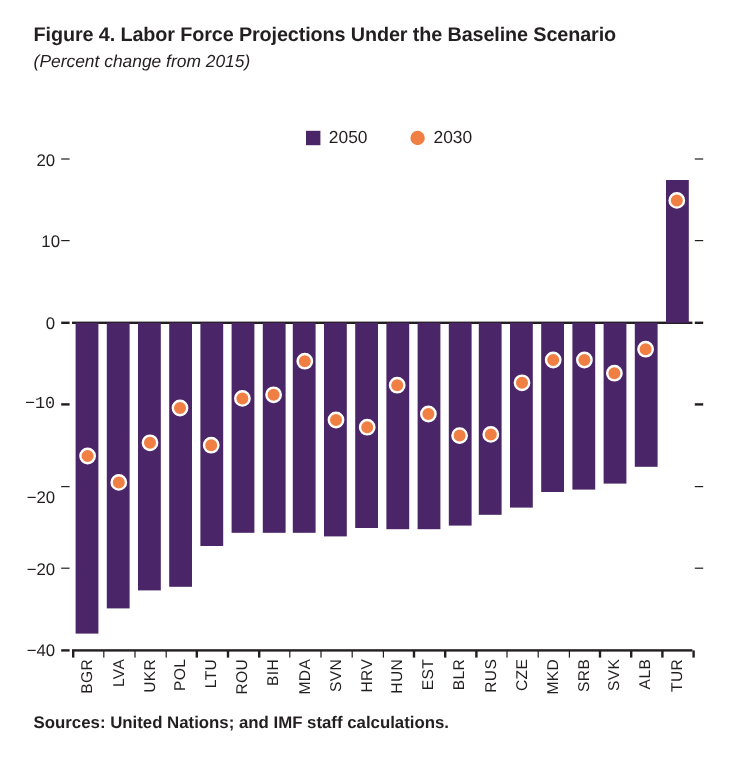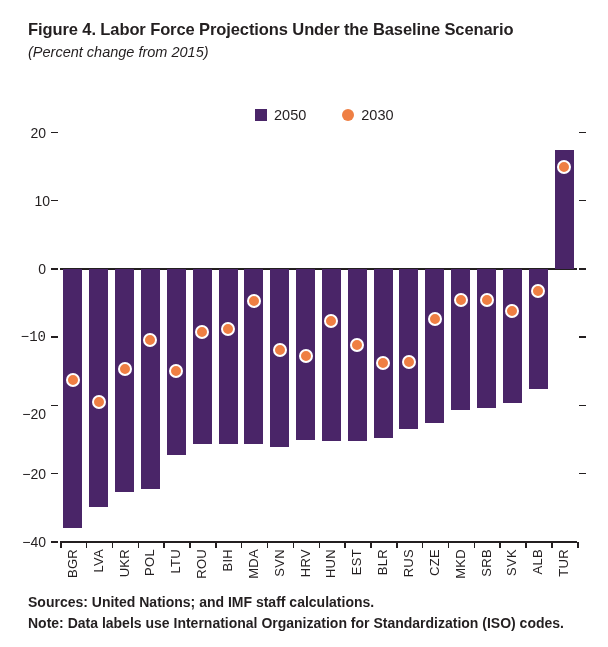--- a/index.html
+++ b/index.html
@@ -180,16 +180,15 @@
       <div class="cat" style="left: 531.225px; top: 525px;">ALB</div>
       <div class="bar" style="left: 554.575px; width: 19px; top: 125.562px; height: 119.438px; background: rgb(74, 37, 104);"></div>
       <div class="dot" style="left: 557.075px; top: 135.625px; background: rgb(239, 127, 67);"></div>
       <div class="xtickmark" style="left: 551.15px; top: 518px;"></div>
       <div class="cat" style="left: 557.075px; top: 525px;">TUR</div>
       <div class="xtickmark" style="left: 577px; top: 518px;"></div>
     </div>
 
   <div class="footer">
     <div>Sources: United Nations; and IMF staff calculations.</div>
-    <div>Note: Data labels use International Organization for Standardization (ISO) codes.</div>
   </div>
 
 </div>
 
 </body></html>

